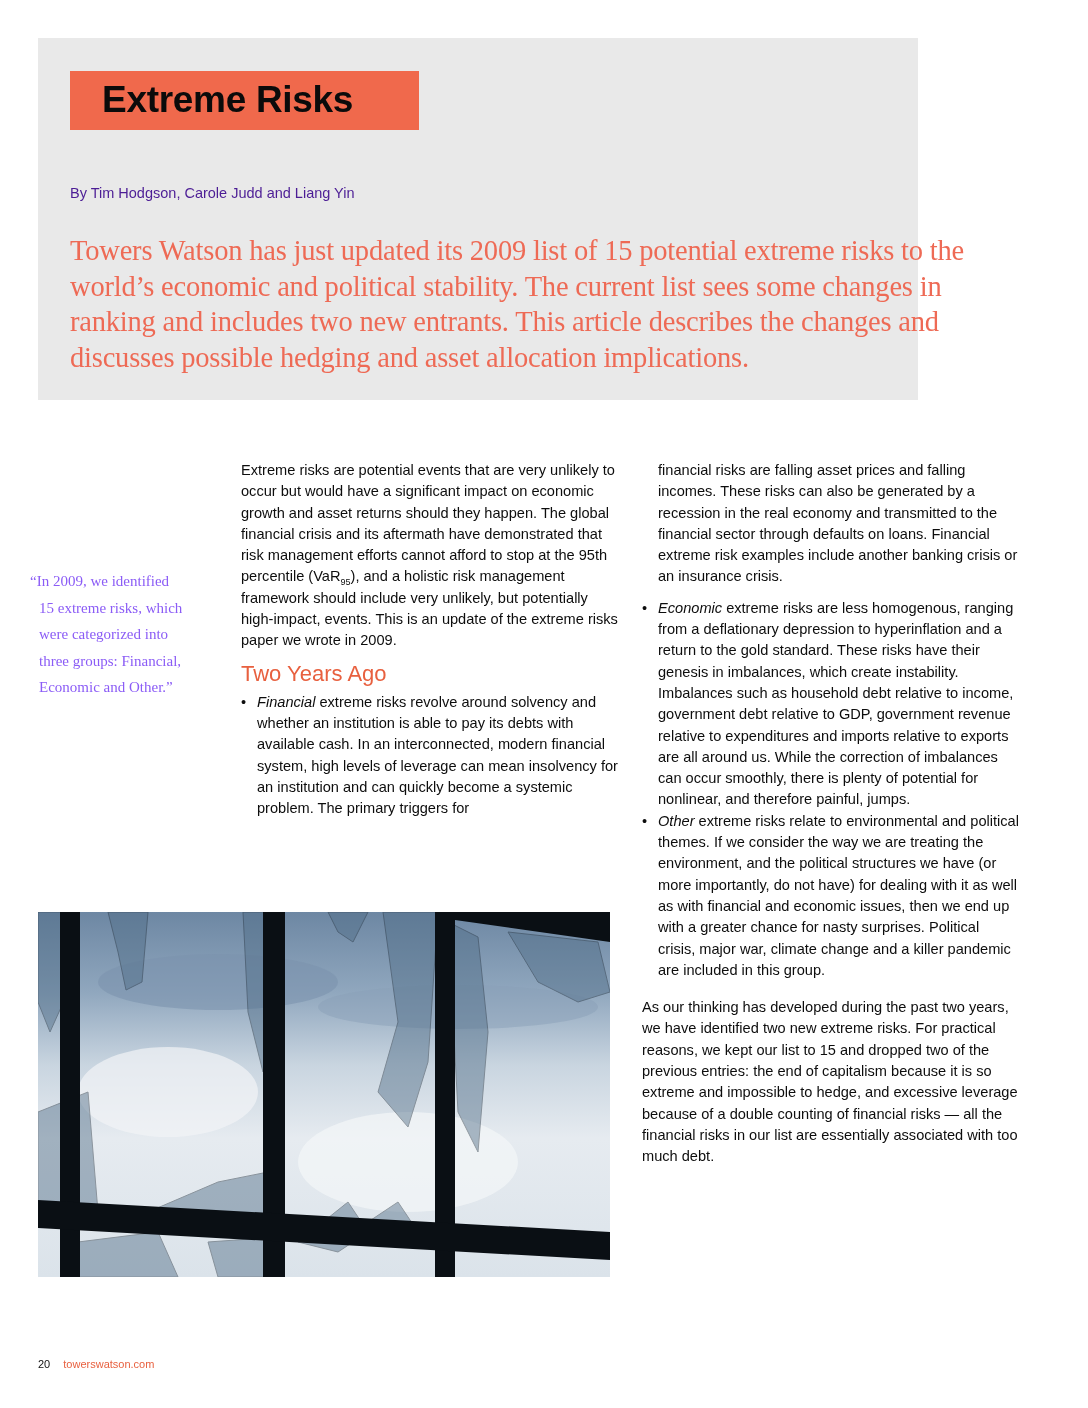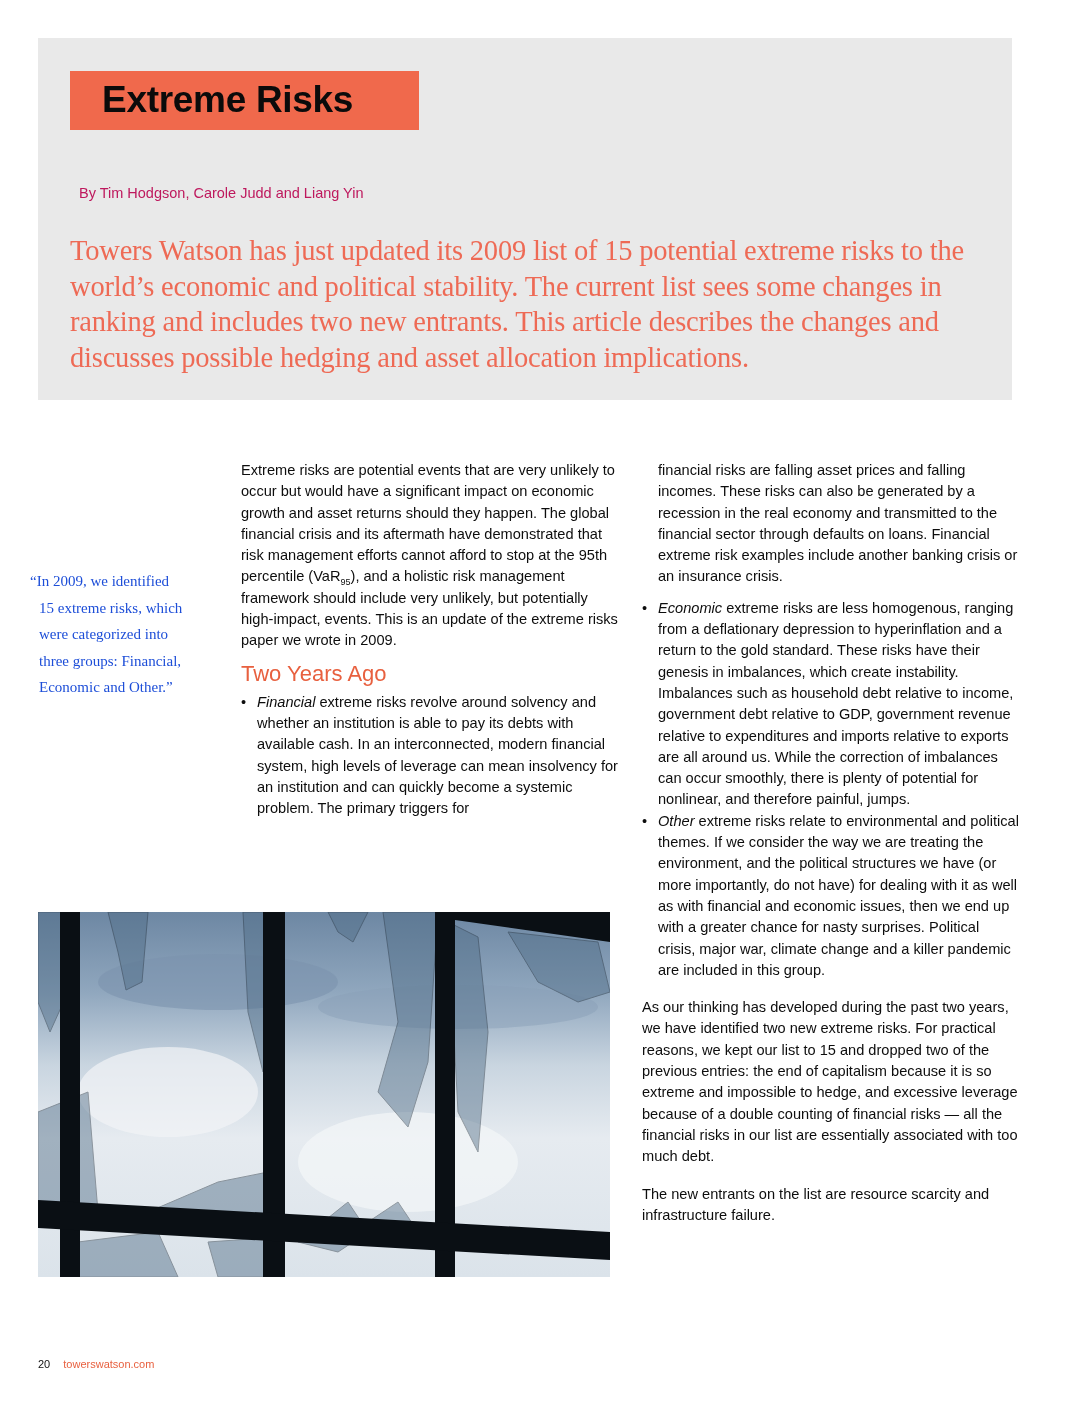--- a/index.html
+++ b/index.html
@@ -1,21 +1,21 @@
 <!DOCTYPE html>
 <html><head>
 <meta charset="utf-8">
 <style>
   html, body { margin: 0; padding: 0; }
   body {
     width: 1088px; height: 1408px; position: relative; background: #ffffff;
     font-family: "Liberation Sans", sans-serif; color: #111; overflow: hidden;
   }
   .header-box {
-    position: absolute; left: 38px; top: 38px; width: 974px; height: 362px;
+    position: absolute; left: 38px; top: 38px; width: 880px; height: 362px;
     background: #e9e9e9;
     text-decoration: underline;
   }
   .title-bar {
     position: absolute; left: 32px; top: 33px; width: 349px; height: 59px;
     background: #f0694c;
   }
   .title-text {
     position: absolute; left: 32px; top: 9px; margin: 0;
     font-family: "Liberation Sans", sans-serif; font-weight: bold; font-size: 37px;
@@ -23,31 +23,31 @@
   }
   .subtitle-bar {
     position: absolute; left: 32px; top: 101px; width: 314px; height: 40px;
     background: #050505;
   }
   .subtitle-text {
     position: absolute; left: 32px; top: 5px; margin: 0;
     font-weight: bold; font-size: 26px; color: #ffffff; line-height: 30px;
   }
   .byline {
-    position: absolute; left: 41px; top: 147px; font-size: 14.5px; color: #be185d;
+    position: absolute; left: 32px; top: 147px; font-size: 14.5px; color: #4c1d95;
   }
   .dek {
     position: absolute; left: 32px; top: 195px; width: 930px;
     font-family: "Liberation Serif", serif; font-size: 28.5px; line-height: 35.5px;
     color: #ee6a55; letter-spacing: -0.2px;
   }
   .pull-quote {
     position: absolute; left: 30px; top: 568px; width: 180px;
     font-family: "Liberation Serif", serif; font-size: 15px; line-height: 26.5px;
-    color: #1d4ed8;
+    color: #8b5cf6;
   }
   .pull-quote .line { display: block; padding-left: 9px; }
   .pull-quote .line.first { padding-left: 0; }
   .col {
     position: absolute; width: 378px;
     font-family: "Liberation Sans", sans-serif; font-size: 14.6px; line-height: 21.3px;
     color: #0d0d0d;
   }
   .col p { margin: 16px 0 10px 0; }
   .col-1 { left: 241px; top: 444px; }
@@ -101,21 +101,20 @@
 
 <div class="col col-2">
   <p class="cont">financial risks are falling asset prices and falling incomes. These risks can also be generated by a recession in the real economy and transmitted to the financial sector through defaults on loans. Financial extreme risk examples include another banking crisis or an insurance crisis.</p>
   <div class="bullet">
     <span class="dot">•</span><em>Economic</em><span> extreme risks are less homogenous, ranging from a deflationary depression to hyperinflation and a return to the gold standard. These risks have their genesis in imbalances, which create instability. Imbalances such as household debt relative to income, government debt relative to GDP, government revenue relative to expenditures and imports relative to exports are all around us. While the correction of imbalances can occur smoothly, there is plenty of potential for nonlinear, and therefore painful, jumps.</span>
   </div>
   <div class="bullet" style="margin-bottom:10px;">
     <span class="dot">•</span><em>Other</em><span> extreme risks relate to environmental and political themes. If we consider the way we are treating the environment, and the political structures we have (or more importantly, do not have) for dealing with it as well as with financial and economic issues, then we end up with a greater chance for nasty surprises. Political crisis, major war, climate change and a killer pandemic are included in this group.</span>
   </div>
   <p>As our thinking has developed during the past two years, we have identified two new extreme risks. For practical reasons, we kept our list to 15 and dropped two of the previous entries: the end of capitalism because it is so extreme and impossible to hedge, and excessive leverage because of a double counting of financial risks — all the financial risks in our list are essentially associated with too much debt.</p>
-  <p>The new entrants on the list are resource scarcity and infrastructure failure.</p>
 </div>
 
 <div class="photo" aria-label="Broken window panes against a cloudy sky">
   <svg width="572" height="365" viewBox="0 0 572 365">
     <defs>
       <linearGradient id="sky" x1="0" y1="0" x2="0" y2="1">
         <stop offset="0" stop-color="#6d87a3"></stop>
         <stop offset="0.22" stop-color="#90a7be"></stop>
         <stop offset="0.42" stop-color="#c9d5e0"></stop>
         <stop offset="0.62" stop-color="#e6ebf0"></stop>

